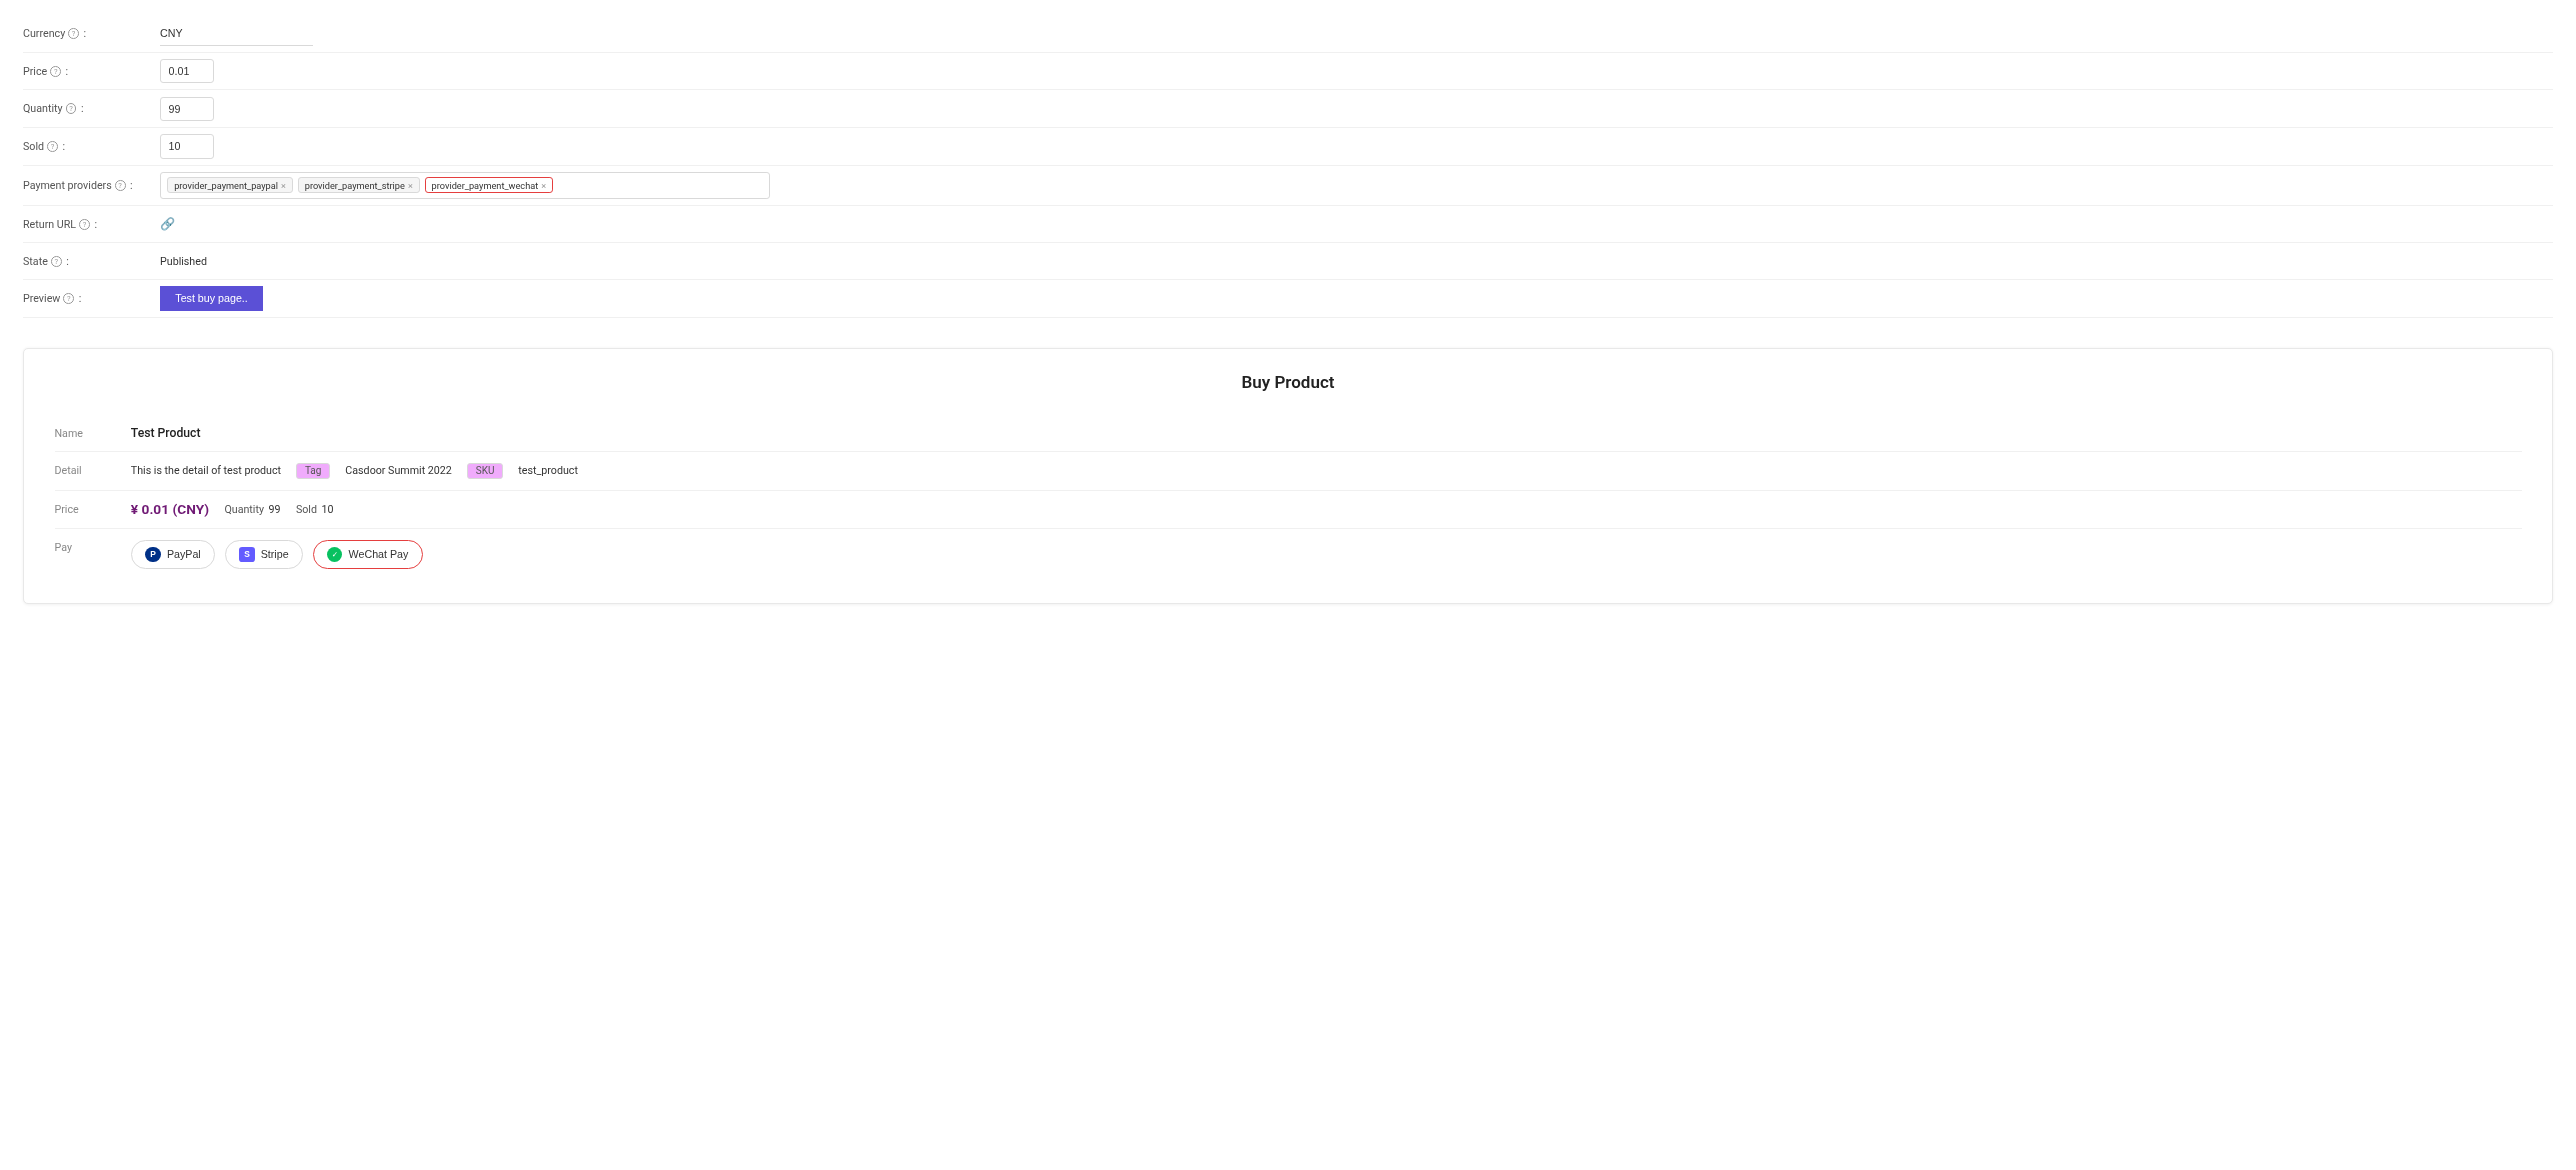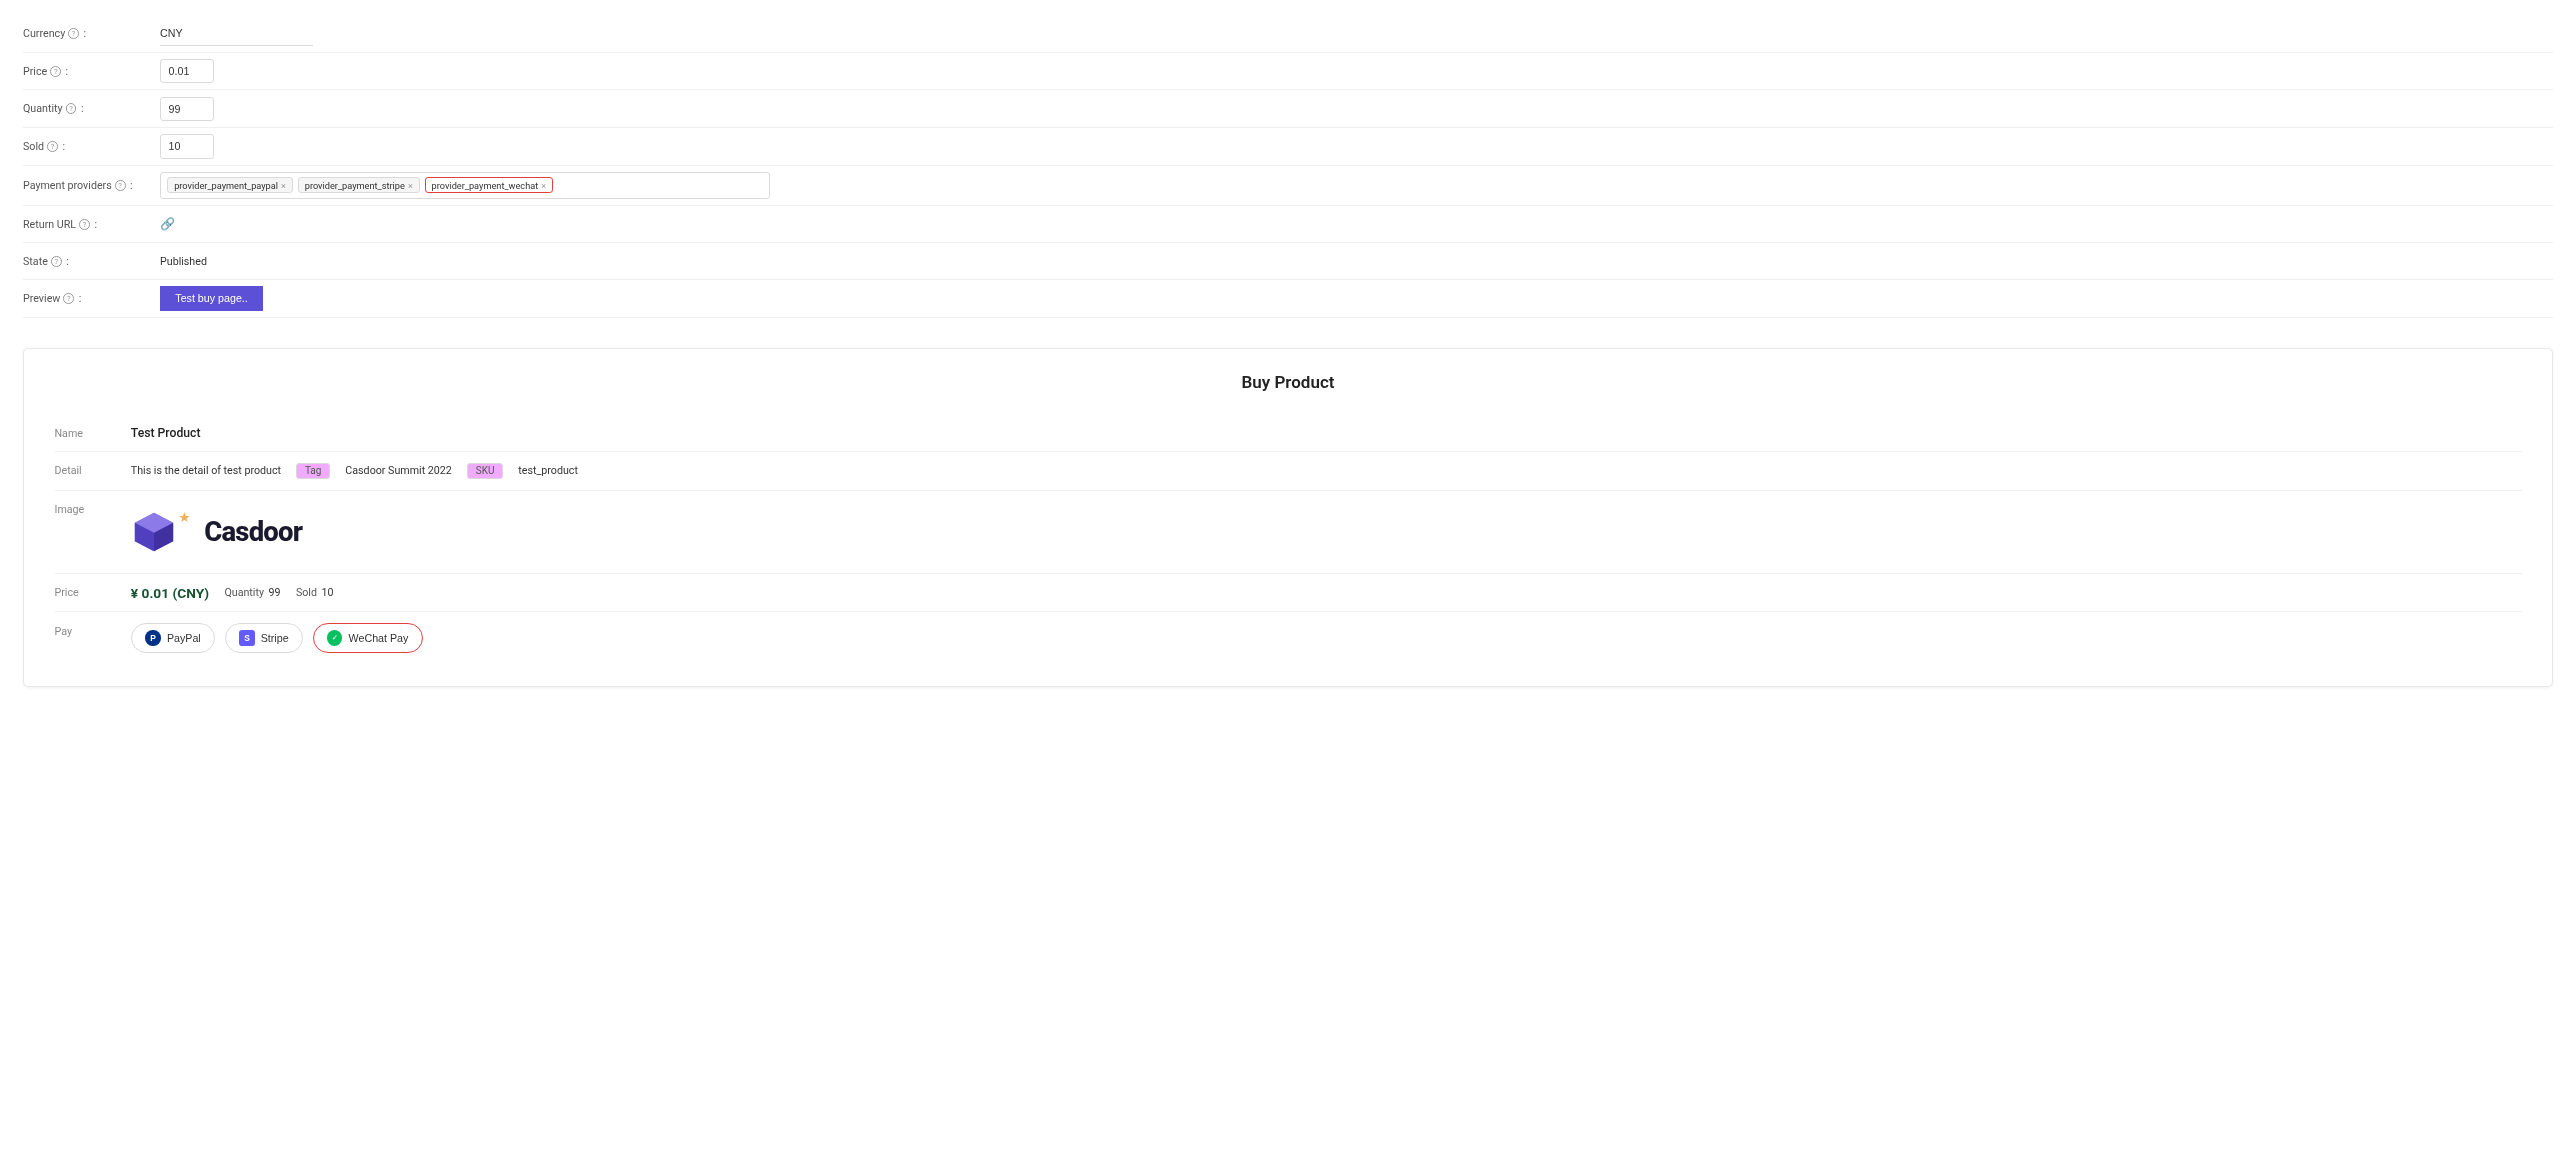--- a/index.html
+++ b/index.html
@@ -186,21 +186,21 @@
       letter-spacing: -0.8px;
     }
     .casdoor-star {
       font-size: 13.7px;
       color: #f6ad55;
       position: relative;
       top: -15.3px;
       left: -6.1px;
     }
     .price-text {
-      color: #14532d;
+      color: #701a75;
       font-size: 13.7px;
       font-weight: 700;
     }
     .qty-sold-group {
       display: flex;
       align-items: center;
       gap: 4.6px;
       font-size: 10.7px;
       color: #555;
     }
@@ -390,36 +390,20 @@
     <div class="detail-label">Detail</div>
     <div class="detail-content">
       <span>This is the detail of test product</span>
       <span class="meta-badge">Tag</span>
       <span>Casdoor Summit 2022</span>
       <span class="meta-badge">SKU</span>
       <span>test_product</span>
     </div>
   </div>
 
-  <div class="product-detail-row">
-    <div class="detail-label">Image</div>
-    <div class="detail-content">
-      <div class="casdoor-logo">
-
-        <svg class="casdoor-cube" viewBox="0 0 60 60" xmlns="http://www.w3.org/2000/svg">
-          <polygon points="30,5 55,18 55,42 30,55 5,42 5,18" fill="#6b5ce7" opacity="0.85"></polygon>
-          <polygon points="30,5 55,18 30,31 5,18" fill="#8b7ae7" opacity="0.95"></polygon>
-          <polygon points="5,18 30,31 30,55 5,42" fill="#5040c0"></polygon>
-          <polygon points="55,18 30,31 30,55 55,42" fill="#4030a0"></polygon>
-        </svg>
-        <span class="casdoor-star">★</span>
-        <span class="casdoor-text">Casdoor</span>
-      </div>
-    </div>
-  </div>
 
   <div class="product-detail-row">
     <div class="detail-label">Price</div>
     <div class="detail-content">
       <span class="price-text">¥ 0.01 (CNY)</span>
       <div class="qty-sold-group">
         <span>Quantity</span>
         <span class="qty-sold-value">99</span>
       </div>
       <div class="qty-sold-group">

